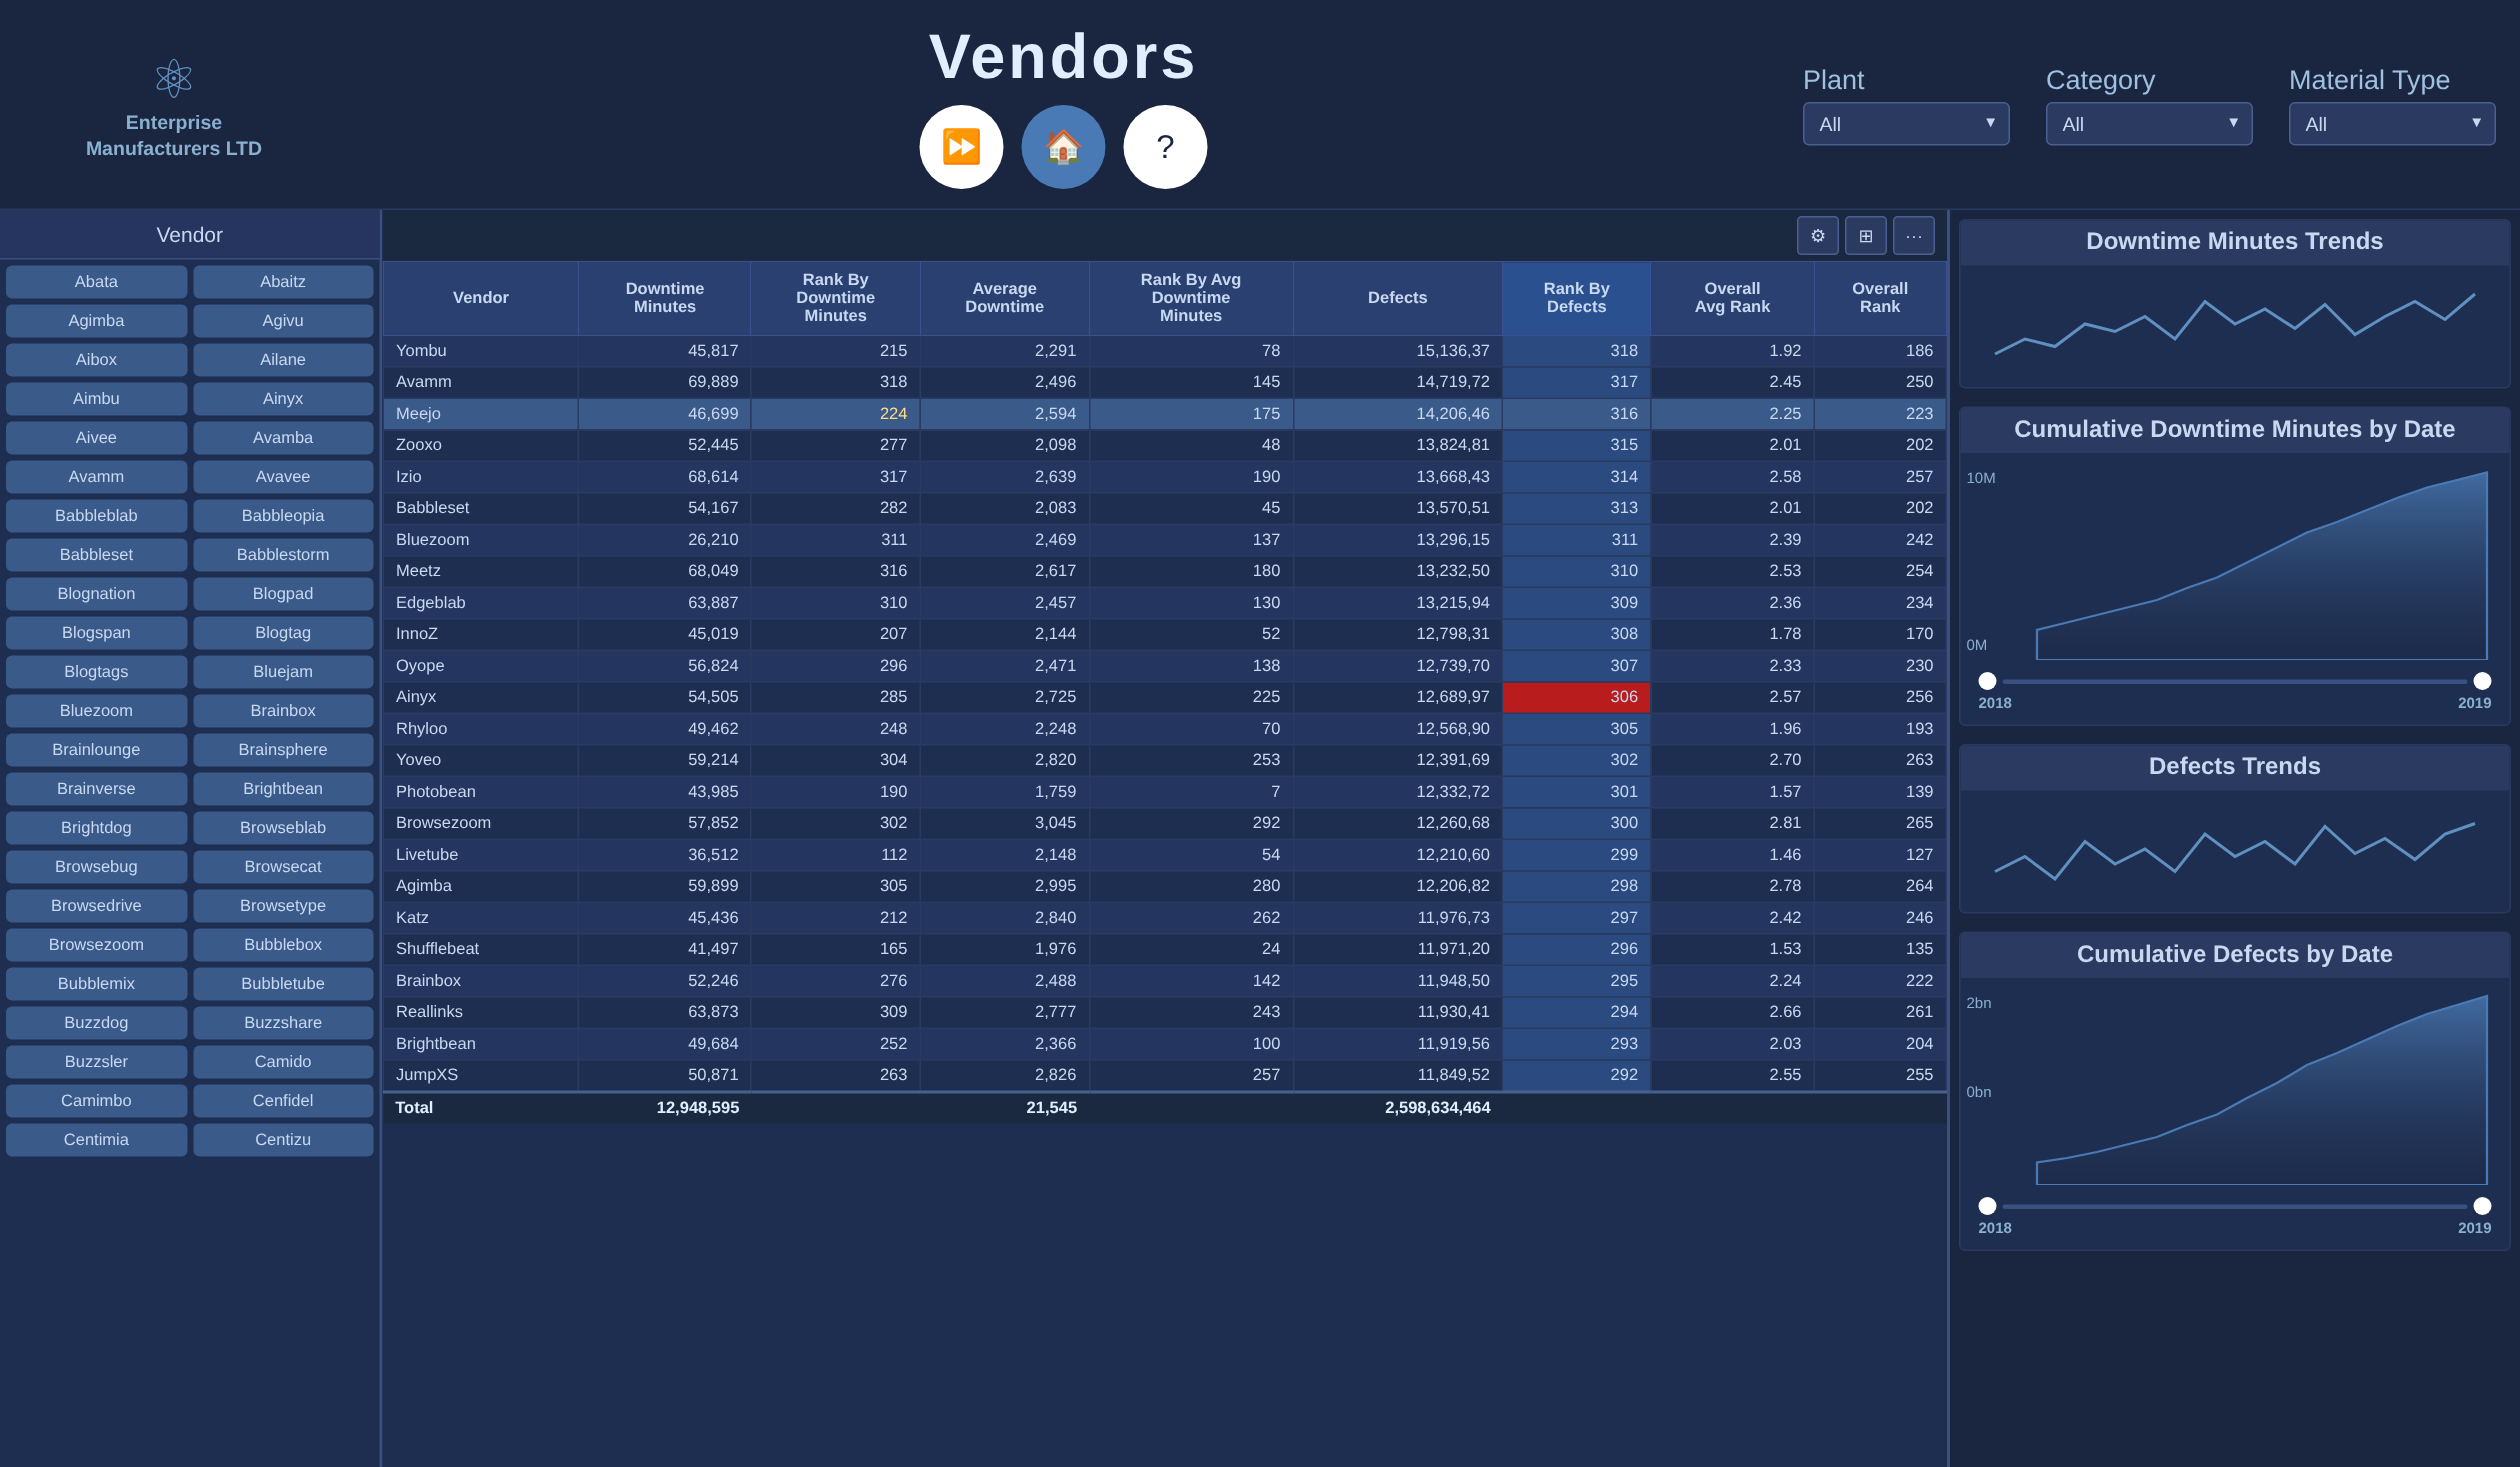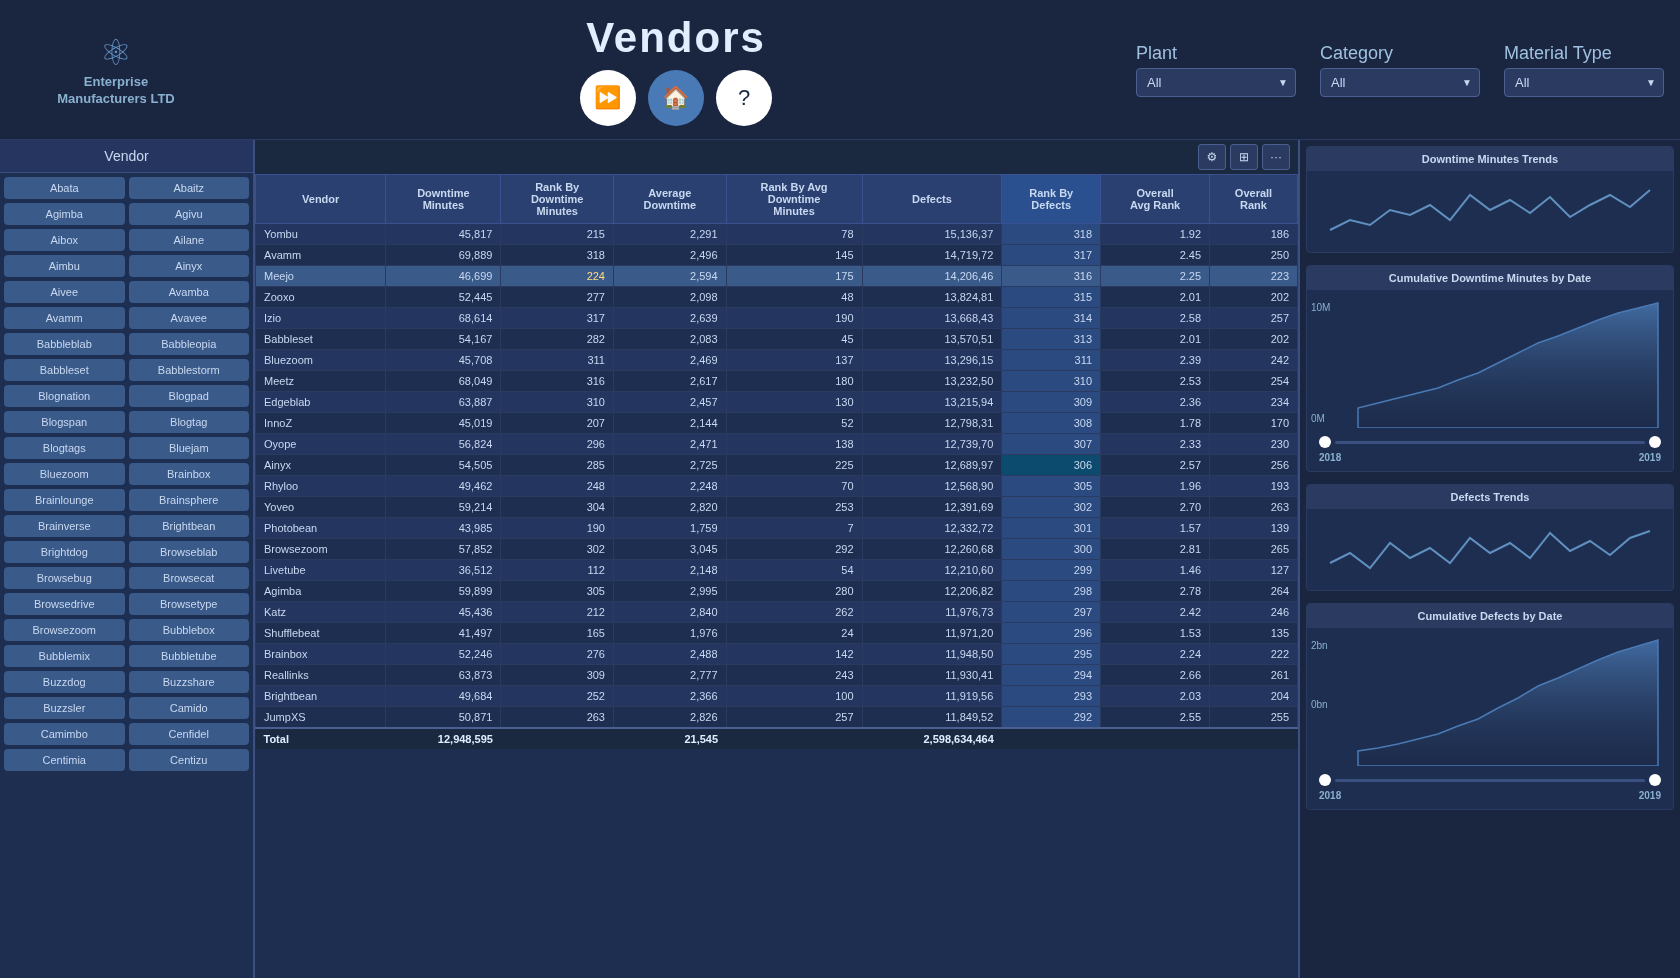--- a/index.html
+++ b/index.html
@@ -94,21 +94,21 @@
       color: #a0c0e0;
       font-size: 18px;
     }
     .filter-select {
       background: #2a3a60;
       border: 1px solid #4a6090;
       color: #c8d8f0;
       padding: 6px 28px 6px 10px;
       border-radius: 4px;
       font-size: 13px;
-      width: 160px;
+      width: 138px;
       cursor: pointer;
       appearance: none;
       -webkit-appearance: none;
     }
     .filter-wrapper {
       position: relative;
     }
     .filter-arrow {
       position: absolute;
       right: 8px;
@@ -262,21 +262,21 @@
       background: #1e2e50;
       border: 1px solid #2a3a60;
       margin: 6px;
       border-radius: 4px;
       overflow: hidden;
     }
     .chart-title {
       background: #2a3a60;
       color: #c8d8f0;
       padding: 6px 10px;
-      font-size: 11px;
+      font-size: 16px;
       font-weight: bold;
       text-align: center;
     }
     .chart-body {
       padding: 4px;
       position: relative;
     }
     .mini-chart {
       width: 100%;
       height: 70px;
@@ -515,21 +515,21 @@
               <td>282</td>
               <td>2,083</td>
               <td>45</td>
               <td>13,570,51</td>
               <td style="background: rgb(42, 74, 128);">313</td>
               <td>2.01</td>
               <td>202</td>
             </tr>
             <tr>
               <td>Bluezoom</td>
-              <td>45,708</td>
+              <td>26,210</td>
               <td>311</td>
               <td>2,469</td>
               <td>137</td>
               <td>13,296,15</td>
               <td style="background: rgb(42, 74, 128);">311</td>
               <td>2.39</td>
               <td>242</td>
             </tr>
             <tr>
               <td>Meetz</td>
@@ -575,21 +575,21 @@
               <td>2.33</td>
               <td>230</td>
             </tr>
             <tr>
               <td>Ainyx</td>
               <td>54,505</td>
               <td>285</td>
               <td>2,725</td>
               <td>225</td>
               <td>12,689,97</td>
-              <td style="background: #0c4a6e;">306</td>
+              <td style="background: #b91c1c;">306</td>
               <td>2.57</td>
               <td>256</td>
             </tr>
             <tr>
               <td>Rhyloo</td>
               <td>49,462</td>
               <td>248</td>
               <td>2,248</td>
               <td>70</td>
               <td>12,568,90</td>

